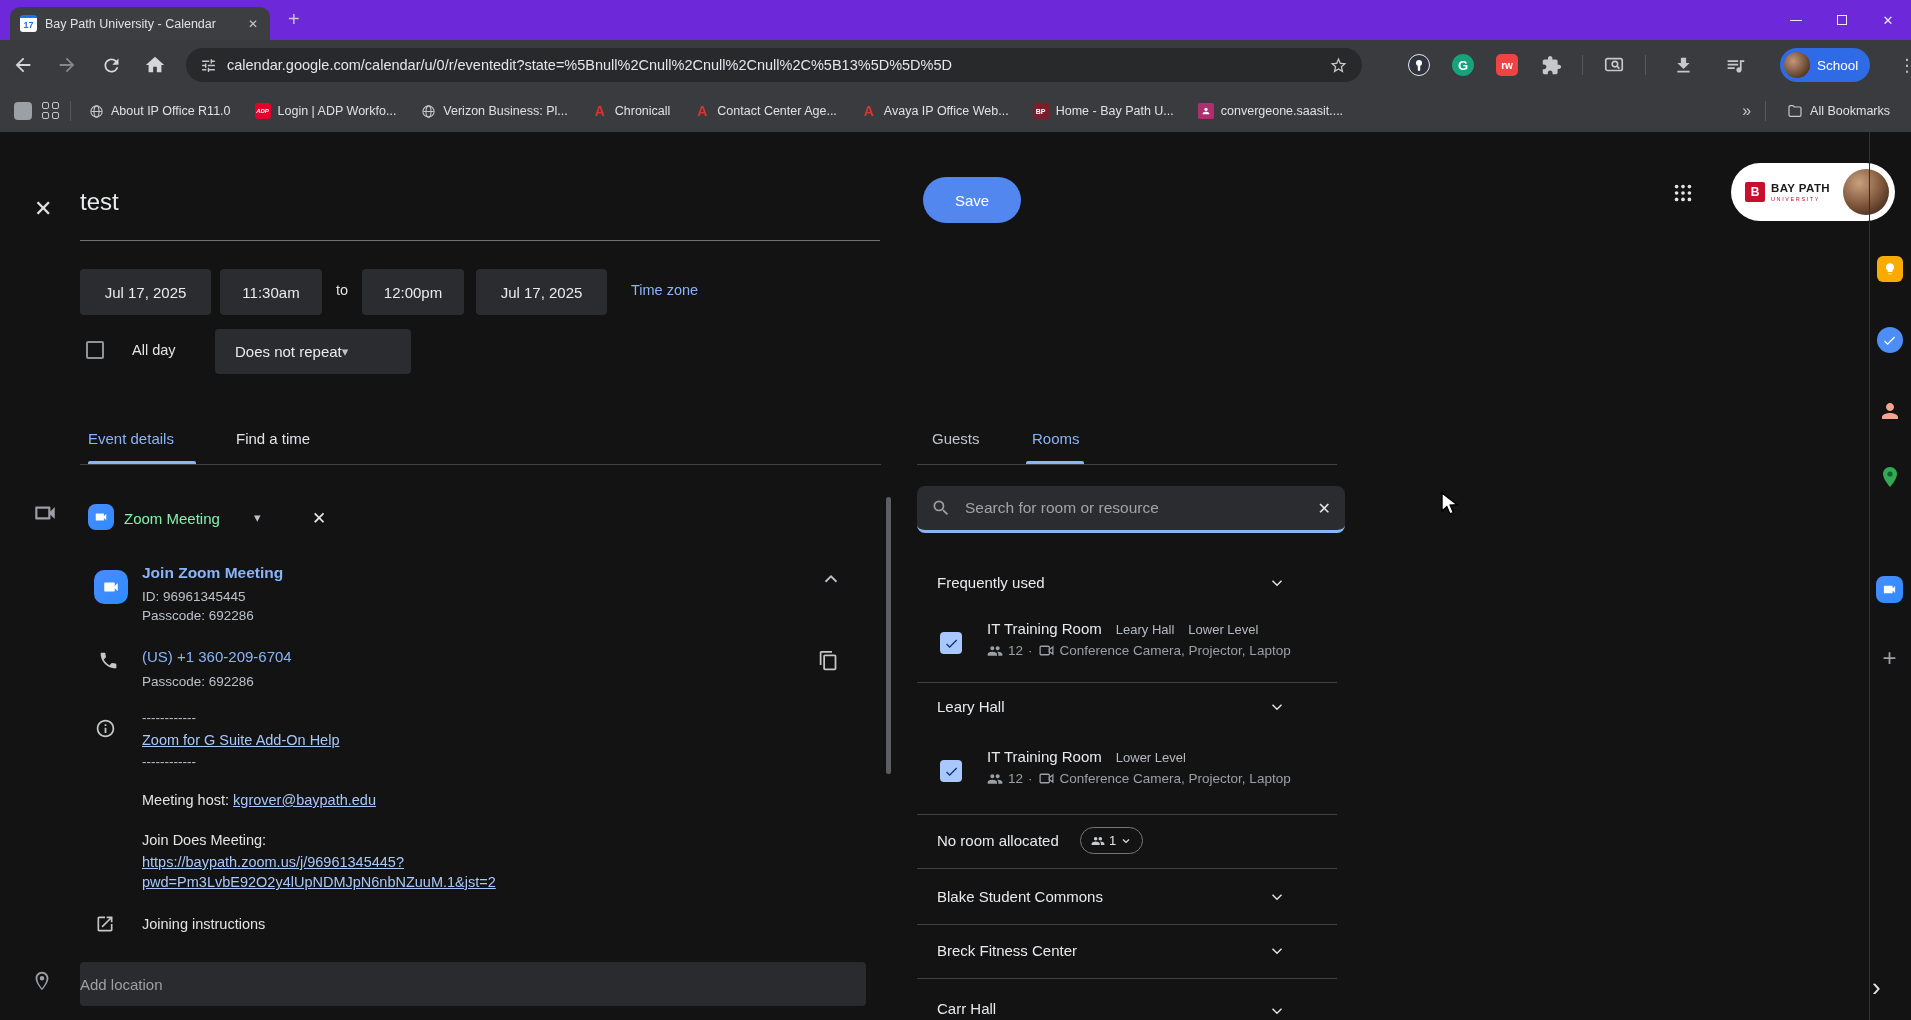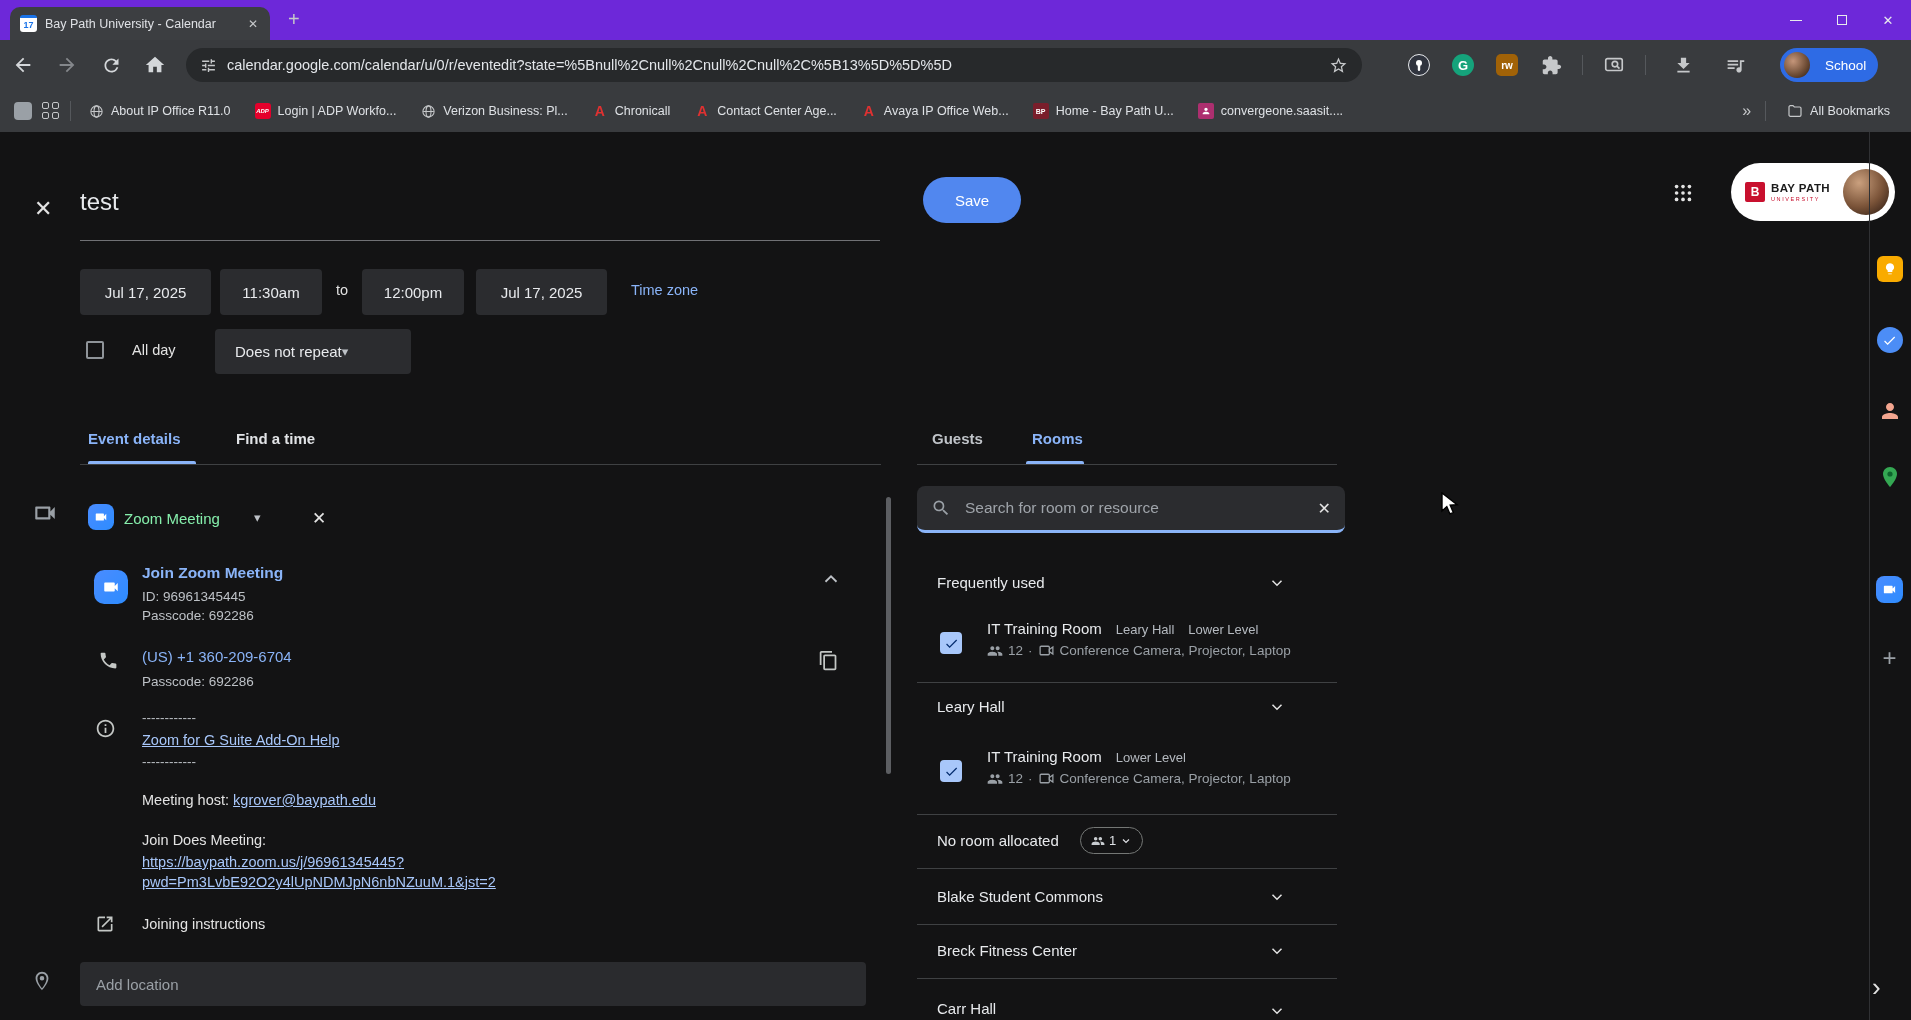--- a/index.html
+++ b/index.html
@@ -22,22 +22,22 @@
   .maxsq{width:10px;height:10px;border:1.5px solid #e8eaed}
   .toolbar{position:absolute;left:0;top:40px;width:1911px;height:50px;background:#393b3e;display:flex;align-items:center;padding:0 10px;gap:18px}
   .navic{width:26px;height:26px;display:flex;align-items:center;justify-content:center;color:#d4d7da;flex:none}
   .navic.dim{color:#84878b}
   .urlpill{width:1176px;height:34px;background:#27292b;border-radius:17px;display:flex;align-items:center;padding:0 14px;gap:10px;flex:none}
   .urltext{font-size:14.5px;color:#e3e6ea;white-space:nowrap;overflow:hidden;flex:1}
   .extic{width:26px;height:26px;display:flex;align-items:center;justify-content:center;color:#c6c8ca;flex:none}
   .vdiv{width:1px;height:20px;background:#55585c;flex:none}
   .onep{width:22px;height:22px;border-radius:50%;background:#30343e;border:1.5px solid #e8eaed;display:flex;align-items:center;justify-content:center}
   .gram{width:22px;height:22px;border-radius:50%;background:#15a37b;color:#fff;font-weight:bold;font-size:13px;display:flex;align-items:center;justify-content:center}
-  .rwb{width:22px;height:22px;border-radius:5px;background:#a16207;color:#fff;font-weight:bold;font-size:10px;display:flex;align-items:center;justify-content:center}
-  .profilechip{height:34px;background:#2e6be5;border-radius:17px;display:flex;align-items:center;gap:15px;padding:0 12px 0 4px;margin-left:14px;flex:none}
+  .rwb{width:22px;height:22px;border-radius:5px;background:#ef4444;color:#fff;font-weight:bold;font-size:10px;display:flex;align-items:center;justify-content:center}
+  .profilechip{height:34px;background:#2e6be5;border-radius:17px;display:flex;align-items:center;gap:7px;padding:0 12px 0 4px;margin-left:14px;flex:none}
   .chipavatar{width:26px;height:26px;border-radius:50%;background:radial-gradient(circle at 35% 35%,#c5967a,#6b4a33 60%,#27190f)}
   .chiplabel{color:#fff;font-size:13.5px}
   .kebab{font-size:17px;color:#c6c8ca;margin-left:10px;letter-spacing:0}
   .bmbar{position:absolute;left:0;top:90px;width:1911px;height:42px;background:#393b3e;display:flex;align-items:center;padding:0 14px;gap:10px}
   .bmsq{width:18px;height:18px;border-radius:4px;background:#9aa0a6;flex:none}
   .bmgrid{width:18px;height:18px;display:grid;grid-template-columns:7px 7px;grid-template-rows:7px 7px;gap:3px;flex:none}
   .bmgrid span{border:1.7px solid #c6c8ca;border-radius:2px}
   .bm{display:flex;align-items:center;gap:7px;font-size:12.5px;color:#dee1e5;padding:0 7px;white-space:nowrap}
   .bmico{width:16px;height:16px;display:flex;align-items:center;justify-content:center;flex:none}
   .adp{width:16px;height:16px;background:#e4002b;border-radius:3px;color:#fff;font-weight:bold;font-style:italic;font-size:6px;display:flex;align-items:center;justify-content:center}
@@ -55,33 +55,33 @@
   .ulink{color:#a8c7fa;text-decoration:underline}
   .savebtn{position:absolute;left:923px;top:177px;width:98px;height:46px;border-radius:23px;background:#5187ef;color:#fff;font-size:15px;font-weight:500;display:flex;align-items:center;justify-content:center}
   .bpill{position:absolute;left:1731px;top:163px;width:164px;height:58px;background:#fff;border-radius:29px;display:flex;align-items:center;gap:6px;padding:0 6px 0 14px}
   .bpmark{width:20px;height:20px;background:#c8102e;border-radius:2px;color:#fff;font-weight:bold;font-size:12px;display:flex;align-items:center;justify-content:center;flex:none}
   .bpl1{font-size:11.5px;font-weight:bold;color:#1b1b1b;letter-spacing:.4px;line-height:1.2}
   .bpl2{font-size:5.5px;color:#c8102e;letter-spacing:1.6px;line-height:1.2}
   .bpavatar{width:46px;height:46px;border-radius:50%;background:radial-gradient(circle at 35% 30%,#caa07e,#7a5338 55%,#241610);flex:none;margin-left:auto}
   .ckbox{position:absolute;width:18px;height:18px;border:2px solid #8f9499;border-radius:2px}
   .rmck{position:absolute;width:22px;height:22px;background:#a8c7fa;border-radius:4px;display:flex;align-items:center;justify-content:center}
   .caret{color:#bdc1c6;font-size:13px}
-  .tabtxt{position:absolute;font-size:15px;font-weight:700}
+  .tabtxt{position:absolute;font-size:15px;font-weight:400}
   .tabul{position:absolute;height:4px;border-radius:2px 2px 0 0;background:#8ab4f8}
   .sectionhdr{position:absolute;font-size:15px;font-weight:500;color:#e8eaed}
   .roomname{font-size:15px;color:#e8eaed}
   .roomtag{font-size:13px;color:#b5bac0}
   .roomline2{display:flex;align-items:center;gap:5px;font-size:13.5px;color:#9aa0a6;white-space:nowrap;overflow:hidden}
   .chevdn{position:absolute;color:#e3e3e3}
   .nrpill{position:absolute;left:1080px;top:827px;height:27px;border:1px solid #747775;border-radius:14px;display:flex;align-items:center;gap:4px;padding:0 10px;color:#dee1e5;font-size:13px}
   .searchbox{position:absolute;left:917px;top:486px;width:428px;height:47px;background:#2b2c2f;border-radius:8px;border-bottom:3px solid #8ab4f8;display:flex;align-items:center;gap:14px;padding:0 14px}
   .searchbox input{flex:1;font-size:15.5px;color:#e3e3e3}
   .searchbox input::placeholder{color:#9fa4aa}
   .locbar{position:absolute;left:80px;top:962px;width:786px;height:44px;background:#2a2b2e;border-radius:4px;display:flex;align-items:center}
-  .locbar input{width:100%;font-size:15px;color:#7dd3fc;padding:0 16px}
+  .locbar input{width:100%;font-size:15px;color:#7dd3fc;padding:0 0}
   .locbar input::placeholder{color:#9aa0a6}
   .zmsq{border-radius:30%;background:linear-gradient(135deg,#4a8cff,#2d8cff);display:flex;align-items:center;justify-content:center}
   .railico{position:absolute;left:1876px;width:27px;display:flex;justify-content:center}
   .scrollthumb{position:absolute;left:886px;top:497px;width:5px;height:277px;border-radius:3px;background:#5c5e62}
   .mono13{font-size:13.5px;color:#bdc1c6}
 </style>
 </head>
 <body>
 
 <div class="titlebar">

